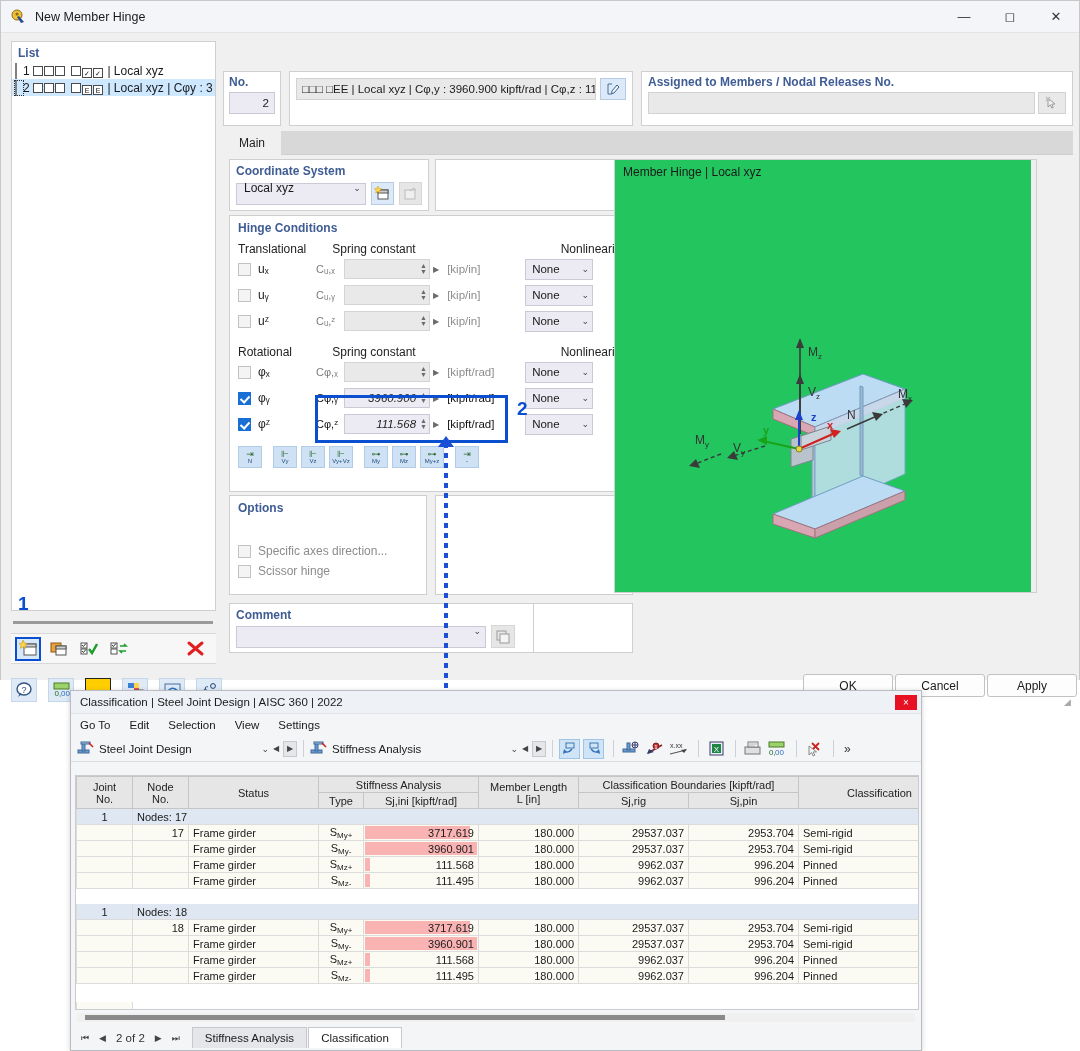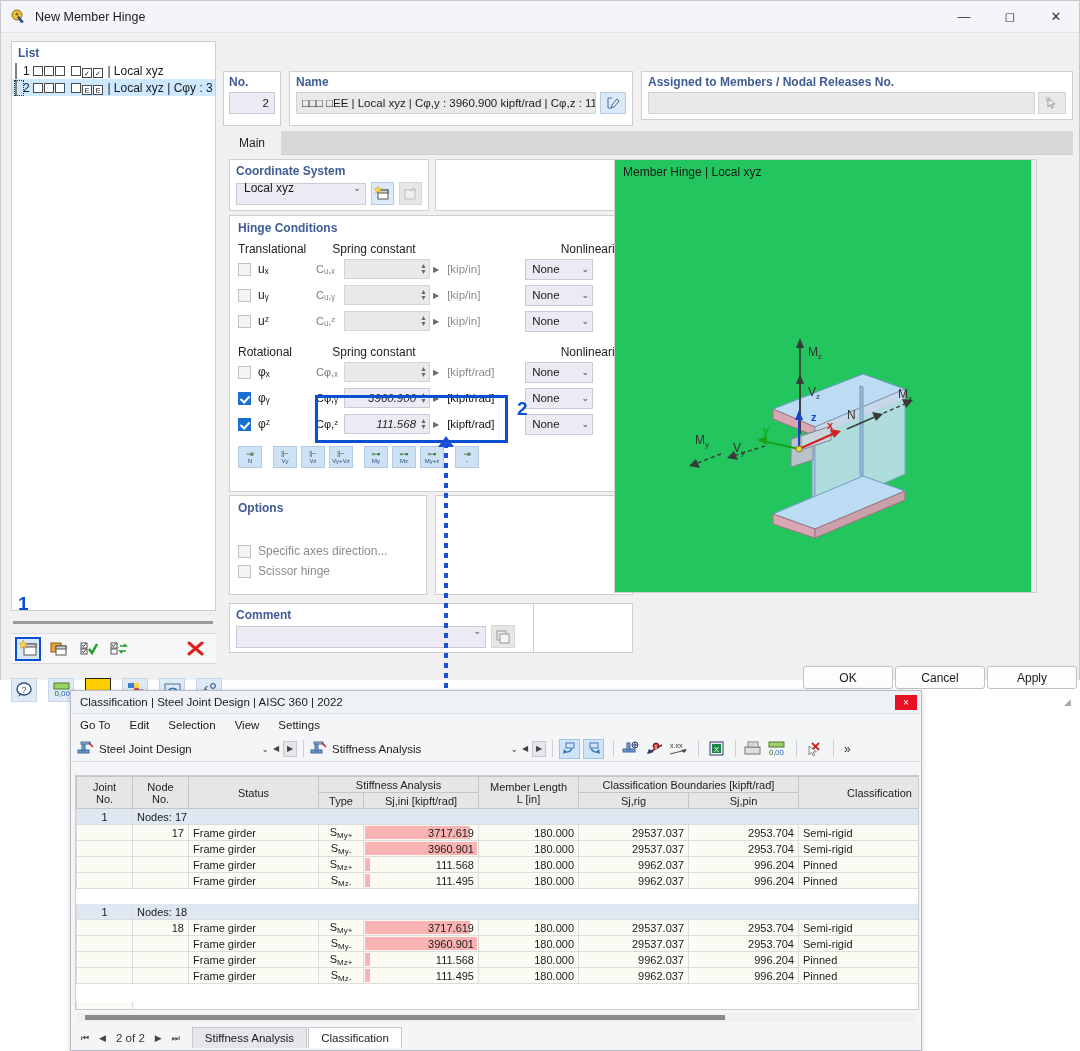--- a/index.html
+++ b/index.html
@@ -81,21 +81,21 @@
   .bt-btn {
     width: 26px; height: 24px; display: flex; align-items: center; justify-content: center;
     background: #dfeaf7; border: 1px solid #c6d6e9;
   }
 
   
   #no-panel { position: absolute; left: 222px; top: 38px; width: 58px; height: 55px;
     background: #fff; border: 1px solid #cfcfcf; padding: 3px 5px; }
   #name-panel { position: absolute; left: 288px; top: 38px; width: 344px; height: 55px;
     background: #fff; border: 1px solid #cfcfcf; padding: 3px 6px; }
-  #assigned-panel { position: absolute; left: 640px; top: 38px; width: 432px; height: 49px;
+  #assigned-panel { position: absolute; left: 640px; top: 38px; width: 432px; height: 55px;
     background: #fff; border: 1px solid #cfcfcf; padding: 3px 6px; }
   .field {
     height: 22px; background: #eceaf2; border: 1px solid #cbc9d6;
     display: flex; align-items: center; padding: 0 5px; font-size: 11.5px;
   }
   .field.ro { background: #e9e9e9; border-color: #d2d2d2; }
   .field.right { justify-content: flex-end; }
   .edit-btn {
     width: 26px; height: 22px; background: #dbe9f8; border: 1px solid #b7cce4;
     display: flex; align-items: center; justify-content: center; margin-left: 4px;
@@ -196,21 +196,21 @@
     background: #22c55e; border: 1px solid #cfcfcf;
   }
   #preview-panel .pv-title { font-size: 12px; color: #1a1a1a; padding: 5px 8px; }
   #pv-scroll {
     position: absolute; right: 0; top: 0; width: 5px; height: 100%; background: #efefef;
   }
 
   
   #dlg-footer { position: absolute; left: 0; top: 633px; width: 1078px; height: 45px; }
   .dbtn {
-    position: absolute; top: 0; height: 23px; width: 90px;
+    position: absolute; top: 8px; height: 23px; width: 90px;
     background: #fdfdfd; border: 1px solid #c2c2c2; border-radius: 3px;
     font-size: 12px; display: flex; align-items: center; justify-content: center;
   }
   #resize-grip {
     position: absolute; right: 3px; bottom: 2px; width: 12px; height: 12px;
     color: #a9a9a9; font-size: 9px;
   }
 
   
   #cls-window {
@@ -426,21 +426,20 @@
         </svg>
       </span>
     </div>
 
     <div id="no-panel">
       <div class="panel-label">No.</div>
       <div class="field right" style="margin-top:3px">2</div>
     </div>
 
     <div id="name-panel">
-      <div class="panel-label">Name</div>
       <div style="display:flex;margin-top:3px">
         <div class="field ro" style="flex:1;overflow:hidden;white-space:nowrap">□□□  □EE | Local xyz | Cφ,y : 3960.900 kipft/rad | Cφ,z : 11</div>
         <div class="edit-btn">
           <svg width="15" height="14" viewBox="0 0 15 14">
             <path d="M2 2 h4 M2 2 v10 h4" stroke="#4a6f99" fill="none"></path>
             <path d="M6 9 L11 3 L13 5 L8 11 L5.6 11.6 Z" fill="#eef4fb" stroke="#3d6489"></path>
           </svg>
         </div>
       </div>
     </div>

